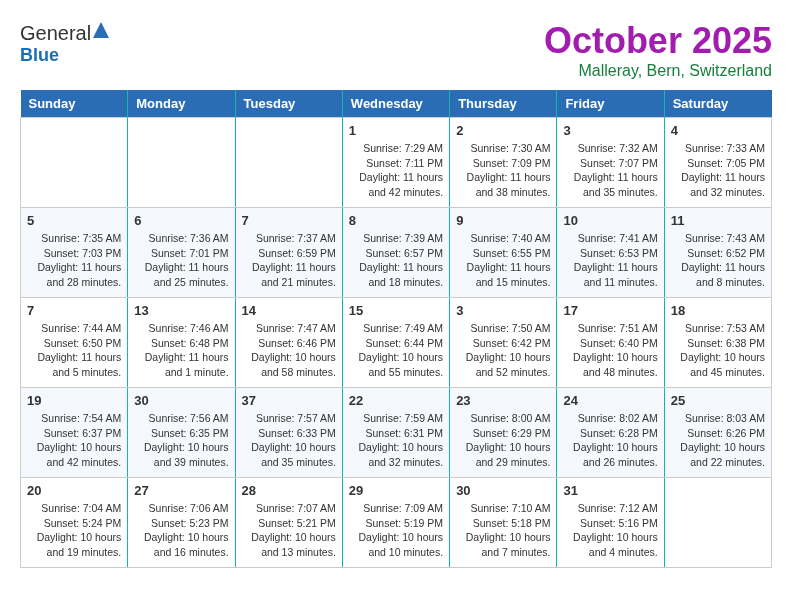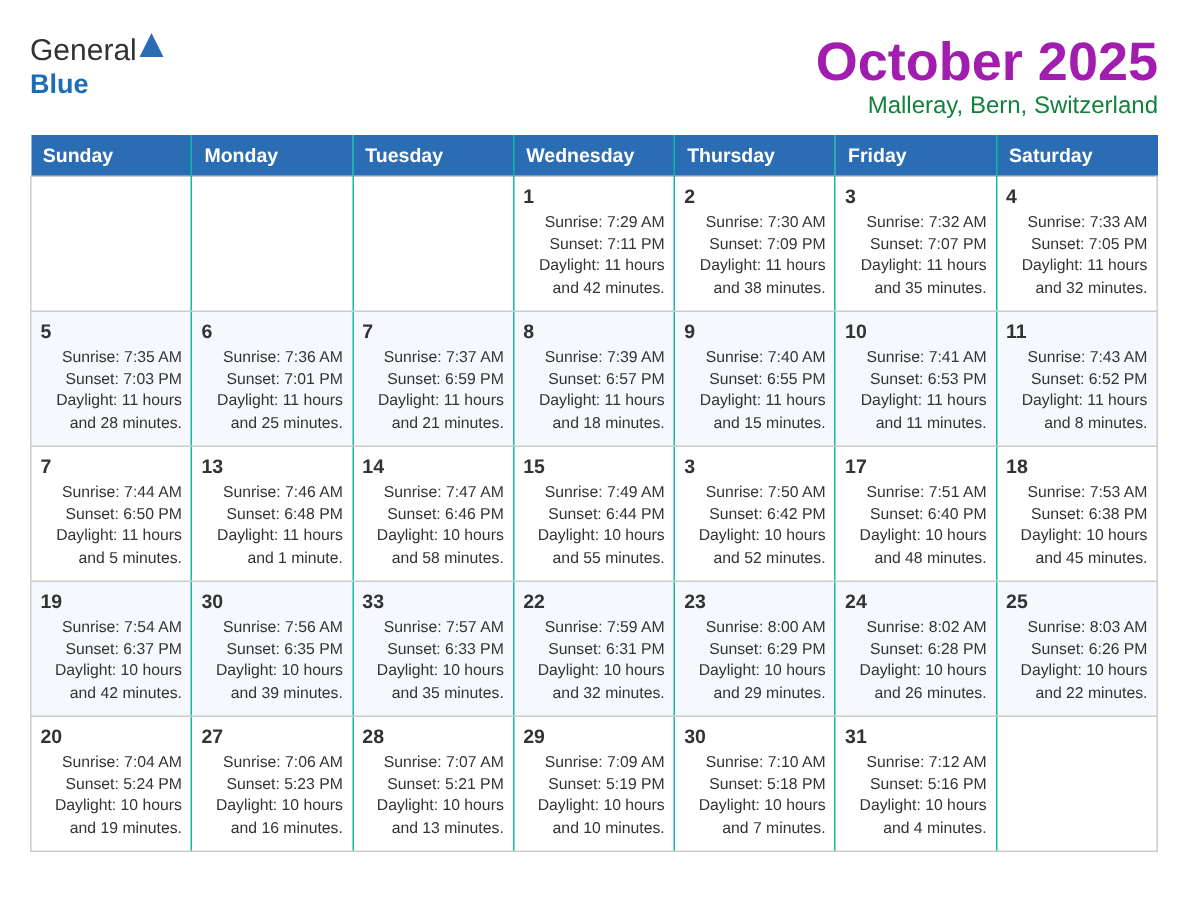--- a/index.html
+++ b/index.html
@@ -267,21 +267,21 @@
 and 42 minutes.</div>
         </td>
         <td>
           <div class="day-number">30</div>
           <div class="day-info">Sunrise: 7:56 AM
 Sunset: 6:35 PM
 Daylight: 10 hours
 and 39 minutes.</div>
         </td>
         <td>
-          <div class="day-number">33</div>
+          <div class="day-number">37</div>
           <div class="day-info">Sunrise: 7:57 AM
 Sunset: 6:33 PM
 Daylight: 10 hours
 and 35 minutes.</div>
         </td>
         <td>
           <div class="day-number">22</div>
           <div class="day-info">Sunrise: 7:59 AM
 Sunset: 6:31 PM
 Daylight: 10 hours

